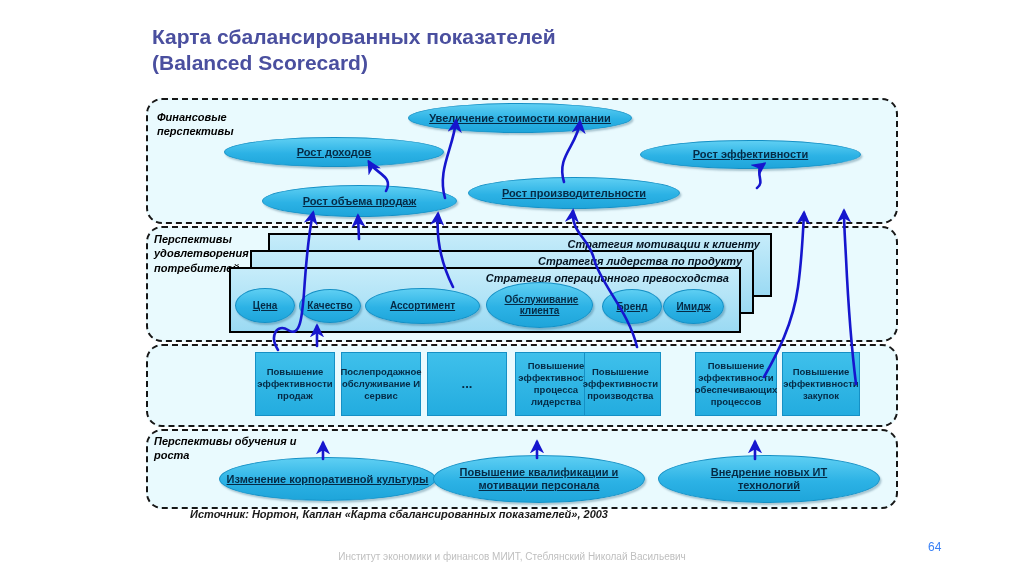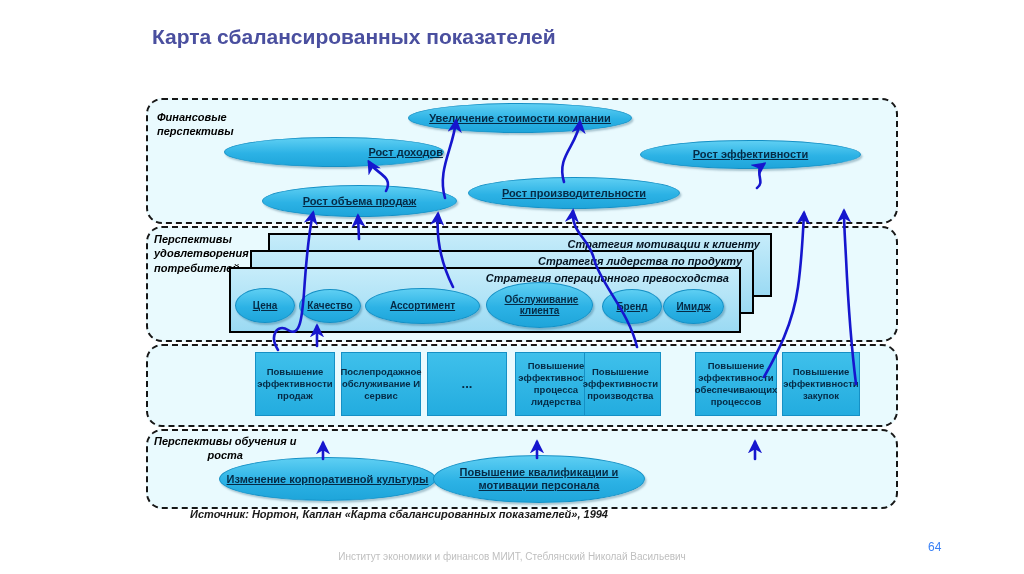--- a/index.html
+++ b/index.html
@@ -33,29 +33,30 @@
   .pagenum{position:absolute;left:928px;top:540px;font-size:12px;color:#3b82f6;}
   .arrows{position:absolute;left:0;top:0;z-index:5;pointer-events:none;}
 </style>
 </head>
 <body>
 
 <div class="slide">
 
   <div class="title">
     <div>Карта сбалансированных показателей</div>
+    <div>(Balanced Scorecard)</div>
   </div>
 
   <div class="sec" style="left:146px;top:98px;width:748px;height:122px;"></div>
   <div class="sec-label" style="left:157px;top:110px;">Финансовые
 перспективы</div>
   <div class="ell f-node" style="left:408px;top:103px;width:222px;height:28px;">
       <span>Увеличение стоимости компании</span>
     </div>
-  <div class="ell f-node" style="left:224px;top:137px;width:218px;height:28px;justify-content:flex-end;">
+  <div class="ell f-node" style="left:224px;top:137px;width:218px;height:28px;">
       <span>Рост доходов</span>
     </div>
   <div class="ell f-node" style="left:640px;top:140px;width:219px;height:27px;text-align:center;">
       <span>Рост эффективности</span>
     </div>
   <div class="ell f-node" style="left:262px;top:185px;width:193px;height:30px;">
       <span>Рост объема продаж</span>
     </div>
   <div class="ell f-node" style="left:468px;top:177px;width:210px;height:30px;">
       <span>Рост производительности</span>
@@ -111,27 +112,30 @@
       <span>Повышение эффективности производства</span>
     </div>
   <div class="box" style="left:695px;width:82px;">
       <span>Повышение эффективности обеспечивающих процессов</span>
     </div>
   <div class="box" style="left:782px;width:78px;">
       <span>Повышение эффективности закупок</span>
     </div>
 
   <div class="sec" style="left:146px;top:429px;width:748px;height:76px;"></div>
-  <div class="sec-label" style="left:154px;top:434px;text-align:center;">Перспективы обучения и
+  <div class="sec-label" style="left:154px;top:434px;">Перспективы обучения и
 роста</div>
   <div class="ell l-node" style="left:219px;top:457px;width:215px;height:42px;">
       <span>Изменение корпоративной культуры</span>
     </div>
   <div class="ell l-node" style="left:433px;top:455px;width:210px;height:46px;">
       <span style="width:160px;">Повышение квалификации и мотивации персонала</span>
+    </div>
+  <div class="ell l-node" style="left:658px;top:455px;width:220px;height:46px;">
+      <span style="width:120px;">Внедрение новых ИТ технологий</span>
     </div>
 
   <svg class="arrows" width="1024" height="574" viewBox="0 0 1024 574">
     <defs>
       <marker id="ah" viewBox="0 0 10 10" refX="8" refY="5" markerWidth="5.5" markerHeight="5.5" orient="auto">
         <path d="M0,0 L10,5 L0,10 L3,5 Z" fill="#1616CE"></path>
       </marker>
     </defs>
     <g fill="none" stroke="#1616CE" stroke-width="2.6" stroke-linecap="round" marker-end="url(#ah)">
       <path d="M386,191 C394,176 376,174 369,162"></path>
@@ -144,16 +148,16 @@
       <path d="M453,287 C441,263 436,240 438,214"></path>
       <path d="M637,347 C629,312 600,283 594,259 C589,238 571,233 573,211"></path>
       <path d="M764,377 C777,354 793,324 798,287 C802,258 803,232 804,213"></path>
       <path d="M856,384 C851,344 848,300 846,258 C845,238 844,226 844,211"></path>
       <path d="M323,459 L323,443"></path>
       <path d="M537,458 L537,442"></path>
       <path d="M755,459 L755,442"></path>
     </g>
   </svg>
 
-  <div class="src">Источник: Нортон, Каплан «Карта сбалансированных показателей», 1994</div>
+  <div class="src">Источник: Нортон, Каплан «Карта сбалансированных показателей», 2003</div>
   <div class="footer">Институт экономики и финансов МИИТ, Стеблянский Николай Васильевич</div>
   <div class="pagenum">64</div>
 </div>
 
 </body></html>

